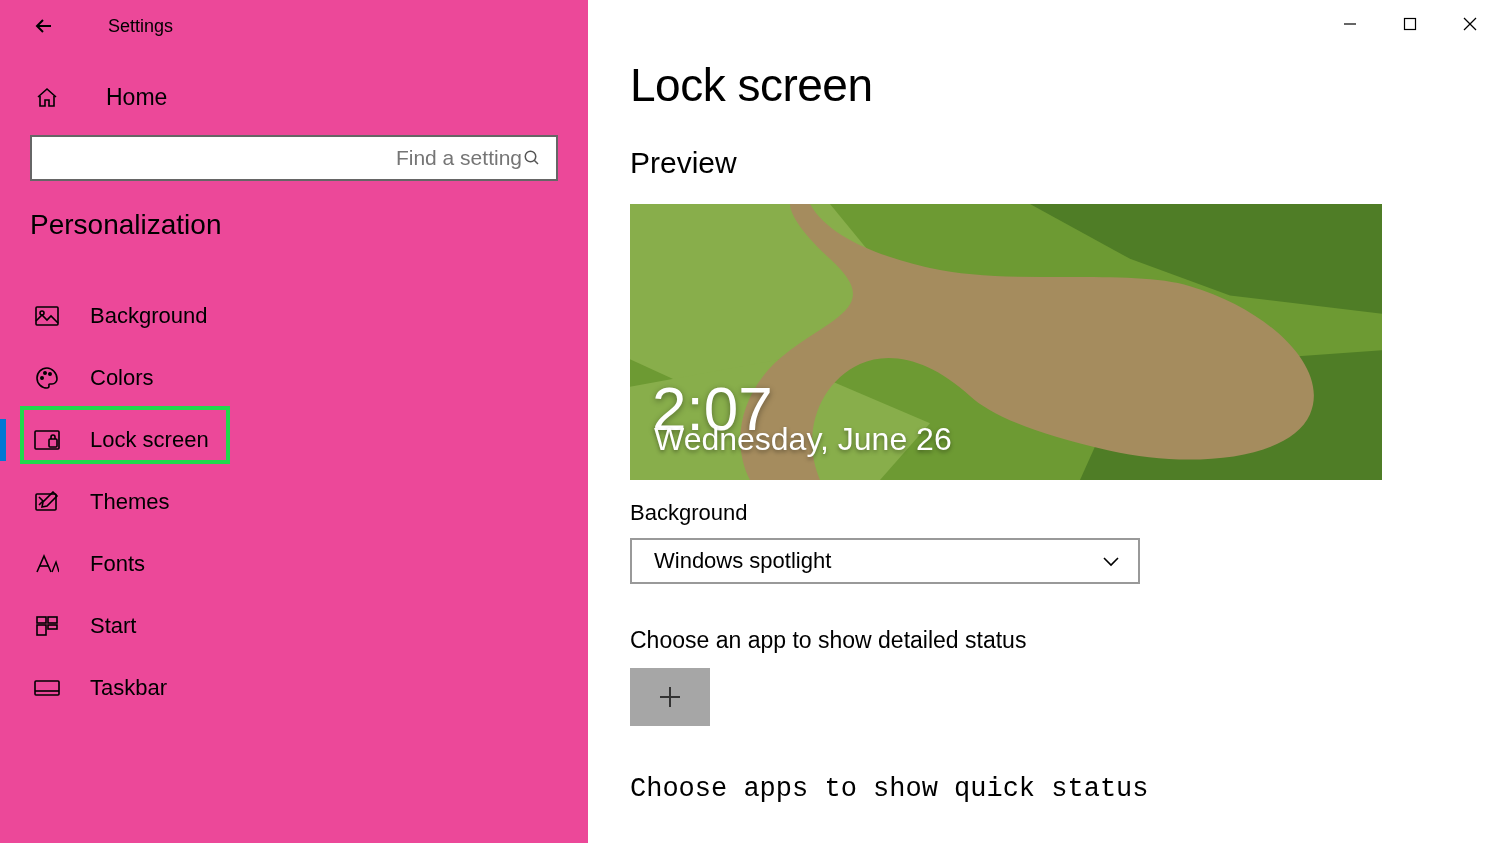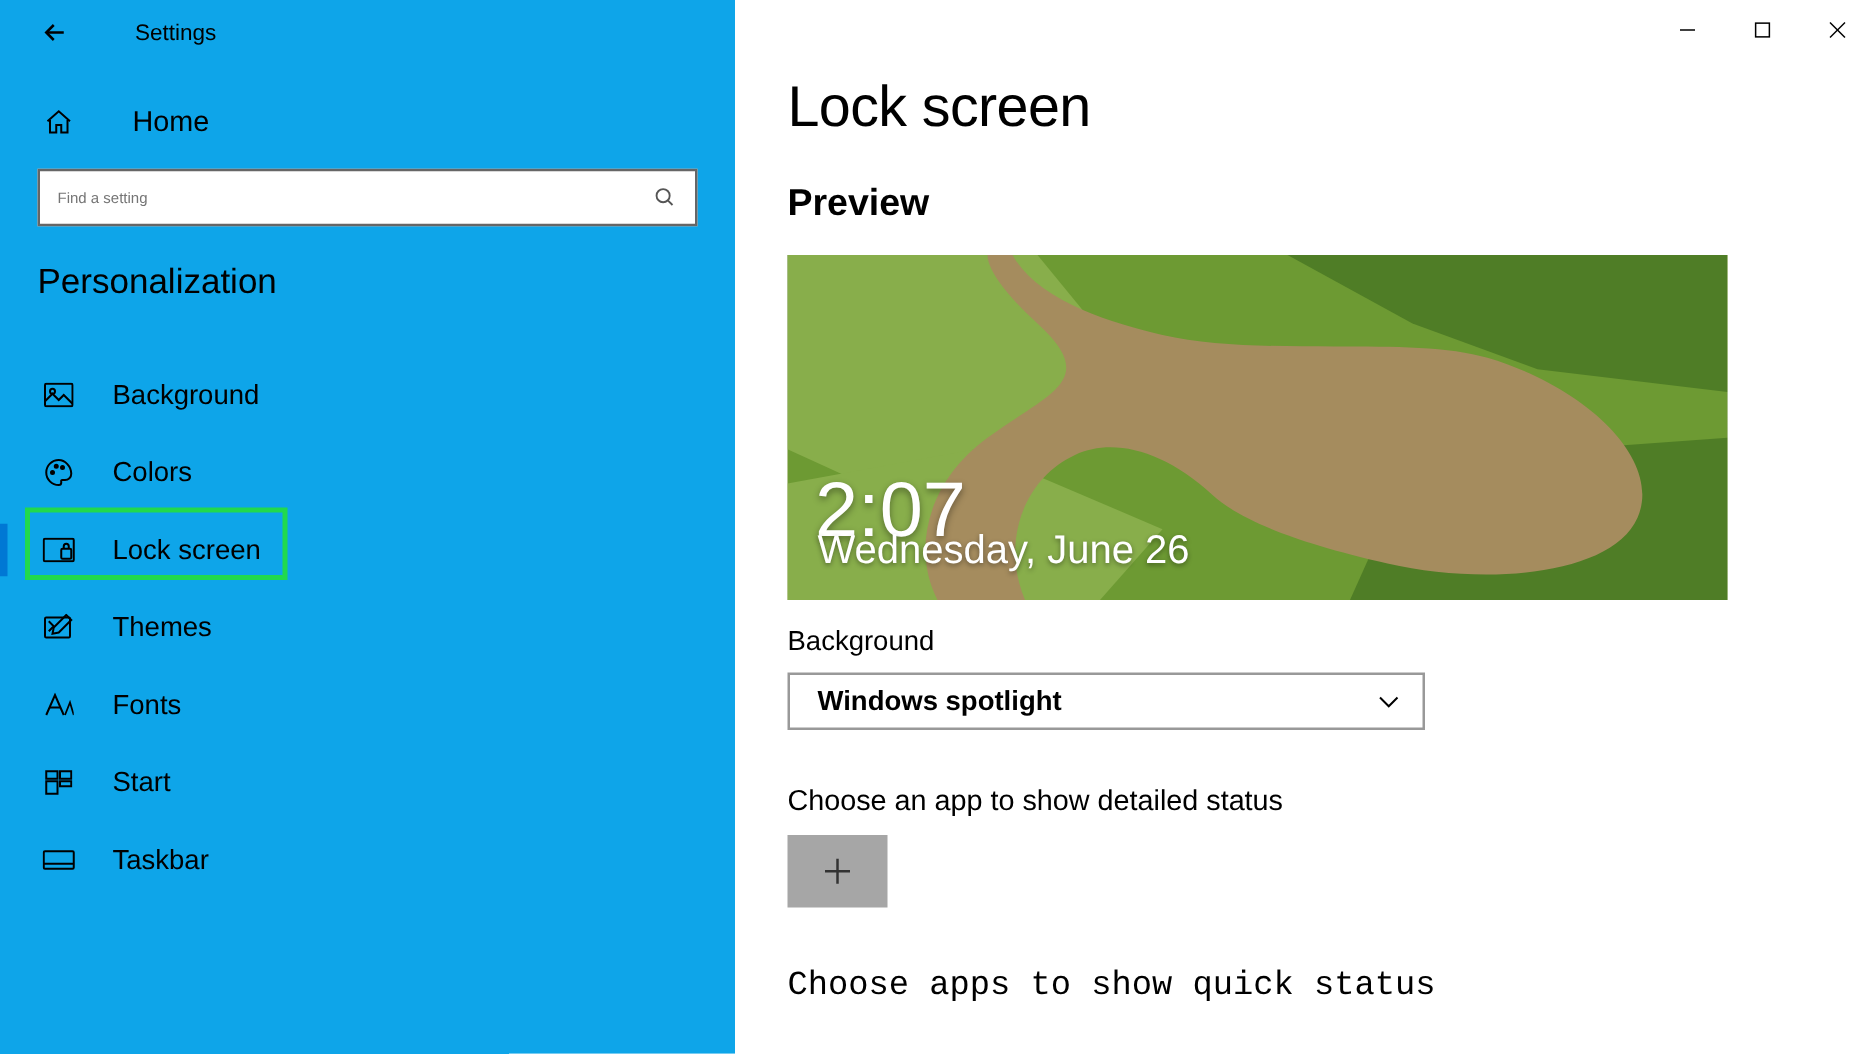--- a/index.html
+++ b/index.html
@@ -1,62 +1,62 @@
 <!DOCTYPE html>
 <html><head>
 <meta charset="utf-8">
 <style>
 * { margin: 0; padding: 0; box-sizing: border-box; font-family: "Segoe UI", Tahoma, sans-serif; }
 html, body { width: 1500px; height: 843px; background: #fff; overflow: hidden; }
 
 .app { display: flex; width: 100%; height: 100%; }
 
 
-.sidebar { width: 588px; height: 100%; background: #0ea5e9; padding: 0; position: relative; }
+.sidebar { width: 588px; height: 100%; background: #ec4899; padding: 0; position: relative; }
 .sidebar-header { display: flex; align-items: center; padding: 8px 30px 0 30px; height: 44px; }
 .back-btn { width: 40px; height: 40px; display:flex; align-items:center; justify-content:center; cursor:pointer; margin-left:-6px;}
 .app-title { font-size: 18px; font-weight: 400; margin-left: 44px; color:#000; }
 
 .home-row { display:flex; align-items:center; padding: 40px 0 24px 34px; gap: 16px; }
 .home-row .icon { width: 26px; height:26px; display:flex; align-items:center; justify-content:center; }
 .home-row .lbl { font-size: 23px; margin-left: 30px; color:#000; }
 
 .search-wrap { margin: 0 30px 28px 30px; }
 .search-box { width: 100%; height: 46px; border: 2px solid #666; background: #fff; display:flex; align-items:center; padding: 0 14px; }
-.search-input { flex:1; border:none; outline:none; font-size: 12px; color:#444; background:transparent; }
+.search-input { flex:1; border:none; outline:none; font-size: 21px; color:#444; background:transparent;text-align:right; }
 .search-icon { width:20px; height:20px; display:flex; align-items:center; justify-content:center; color:#555; }
 
 .category-title { font-size: 28px; font-weight: 400; padding: 0 0 0 30px; margin-bottom: 44px; color:#000; }
 
 .nav-list { list-style:none; }
 .nav-item { display:flex; align-items:center; height: 62px; padding-left: 34px; cursor:pointer; position:relative; }
 .nav-item .icon { width:26px; height:26px; display:flex; align-items:center; justify-content:center; color:#000; }
 .nav-item .lbl { font-size: 22px; margin-left: 30px; color:#000; }
 .nav-item.active::before { content:""; position:absolute; left:0; top:10px; bottom:10px; width:6px; background:#0078d4; }
 .nav-item.highlighted-box { position:relative; }
 .highlight-rect { position:absolute; left:20px; top:-3px; width:210px; height:58px; border:4px solid #21d94d; pointer-events:none; }
 
 
 .main { flex:1; background:#fff; padding: 0 0 0 42px; position:relative; }
 .window-controls { position:absolute; top:6px; right:0; display:flex; }
 .wc-btn { width:60px; height:36px; display:flex; align-items:center; justify-content:center; cursor:pointer; }
 
 .page-title { font-size: 46px; font-weight: 400; margin-top: 58px; letter-spacing: -0.5px; color:#000;}
-.section-title { font-size: 30px; font-weight: 700; margin-top: 34px; color:#000; }
+.section-title { font-size: 30px; font-weight: 400; margin-top: 34px; color:#000; }
 .preview-img { margin-top: 24px; width: 752px; height: 276px; position:relative; overflow:hidden; background: linear-gradient(135deg,#6a8a3a 0%, #8fa84d 30%, #a8b46a 45%, #b0996a 50%, #7a9a3d 60%, #5f8530 100%); }
 .preview-img svg { position:absolute; inset:0; width:100%; height:100%; }
 .river { fill:#a58c5e; }
 .field { fill:#6d9a33; }
 .field2 { fill:#88ae4b; }
 .field3 { fill:#4f7d26; }
 .preview-time { position:absolute; left:22px; bottom:40px; color:#fff; font-size: 62px; font-weight:300; line-height:1; text-shadow:0 2px 6px rgba(0,0,0,.4);}
 .preview-date { position:absolute; left:24px; bottom:22px; color:#fff; font-size:32px; font-weight:400; text-shadow:0 2px 4px rgba(0,0,0,.4);}
 
 .field-label { font-size: 22px; margin-top: 20px; color:#000; }
-.dropdown { margin-top: 12px; width: 510px; height: 46px; border: 2px solid #999; display:flex; align-items:center; justify-content:space-between; padding: 0 18px 0 22px; cursor:pointer; background:#fff;font-weight:bold; }
+.dropdown { margin-top: 12px; width: 510px; height: 46px; border: 2px solid #999; display:flex; align-items:center; justify-content:space-between; padding: 0 18px 0 22px; cursor:pointer; background:#fff; }
 .dropdown .value { font-size: 22px; color:#000; }
 .dropdown .chev { width:18px; height:18px; display:flex; align-items:center; justify-content:center; }
 
 .sub-title { font-size: 23px; margin-top: 43px; color:#000; }
 .add-tile { margin-top: 14px; width:80px; height:58px; background:#a6a6a6; display:flex; align-items:center; justify-content:center; cursor:pointer; }
 
 .sub-title2 { font-size: 27px; margin-top: 48px; color:#000;font-family:Liberation Mono, monospace; }
 </style>
 </head>
 <body>

